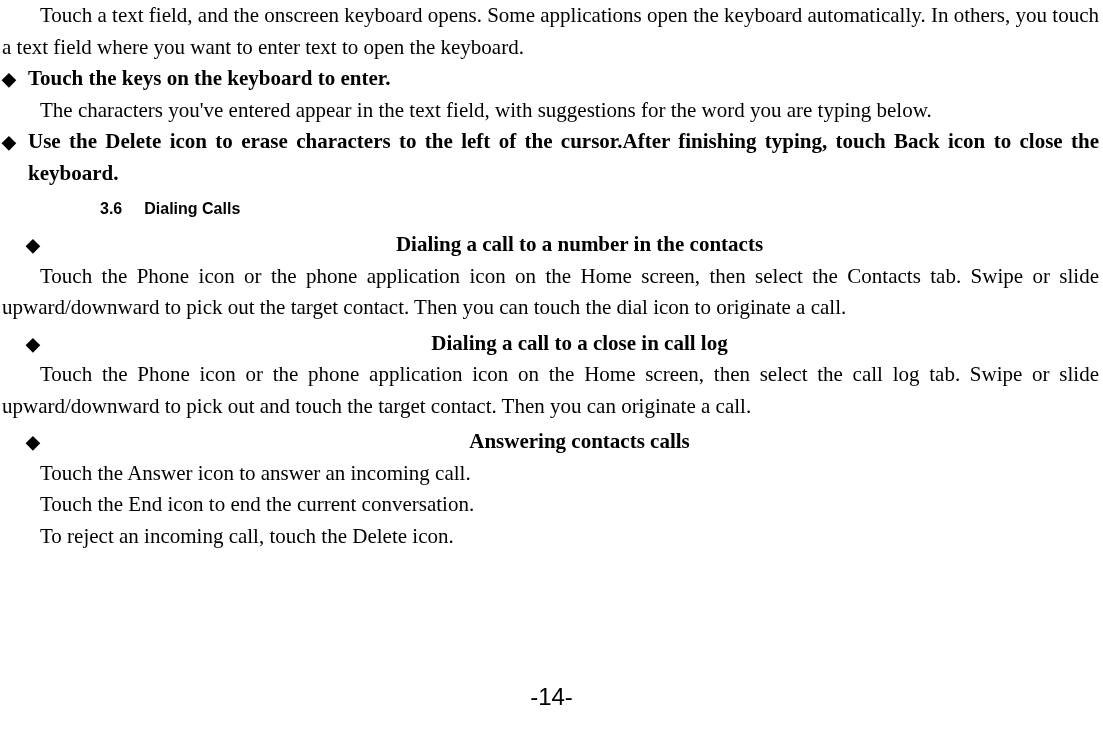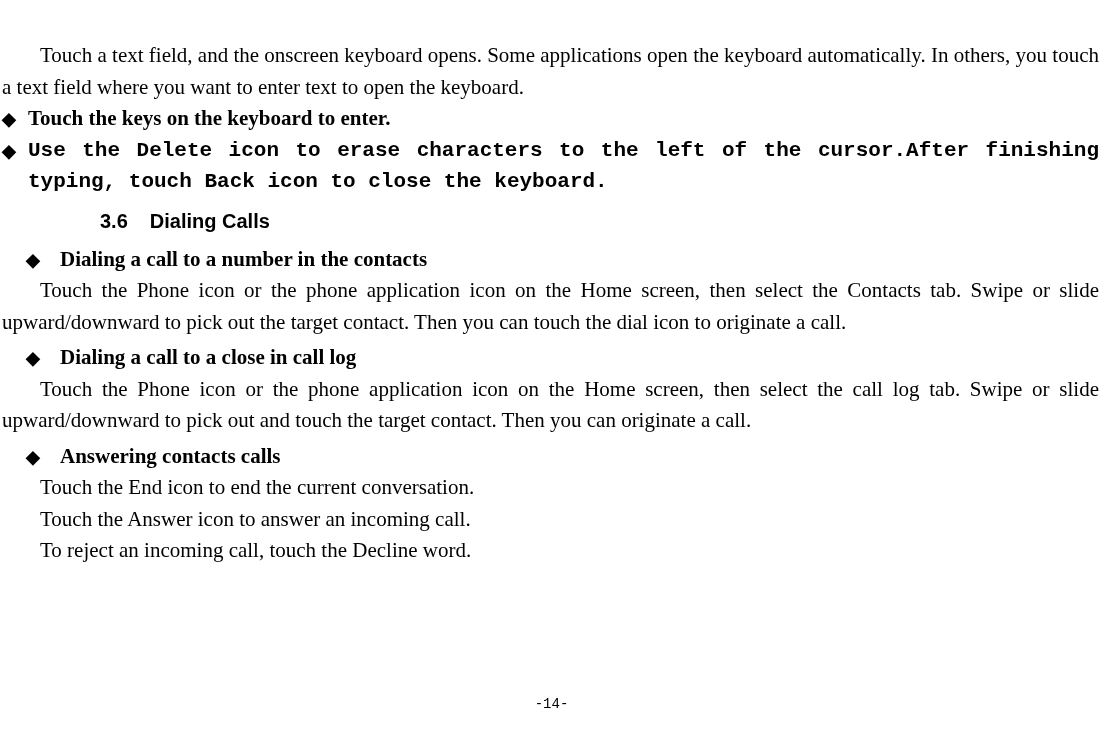--- a/index.html
+++ b/index.html
@@ -9,21 +9,20 @@
     font-size: 21px;
     line-height: 1.5;
     width: 1103px;
     height: 735px;
     box-sizing: border-box;
     background: #fff;
     color: #000;
   }
   .page {
     padding: 0 4px 0 2px;
-    margin-top: 40px;
   }
   .para {
     text-align: justify;
     margin: 0;
   }
   .indent {
     text-indent: 38px;
   }
   .bullet-row {
     display: flex;
@@ -38,26 +37,25 @@
     font-size: 18px;
     line-height: 1.6;
     padding-top: 2px;
   }
   .bullet-row .btext {
     flex: 1;
     text-align: justify;
   }
   .bullet-row .btext-inset {
     padding-left: 0;
-    font-family: Liberation Mono, monospace;
   }
   .section-heading {
     font-family: Arial, Helvetica, sans-serif;
     font-weight: bold;
-    font-size: 20px;
+    font-size: 16px;
     margin: 8px 0 8px 98px;
   }
   .section-heading .num {
     display: inline-block;
     margin-right: 22px;
   }
   .sub-bullet {
     display: flex;
     align-items: flex-start;
     font-weight: bold;
@@ -66,42 +64,44 @@
   .sub-bullet .arrow {
     width: 34px;
     flex: 0 0 34px;
     text-align: left;
     font-size: 18px;
     line-height: 1.6;
     padding-top: 2px;
   }
   .sub-bullet .btext {
     flex: 1;
+    text-align: center;
   }
   .footer {
     position: absolute;
     width: 1103px;
     text-align: center;
     bottom: 20px;
-    font-size: 14px;
-    font-family: Liberation Mono, monospace;
+    font-size: 24px;
+    font-family: Liberation Sans, sans-serif;
     left: 0;
   }
 </style>
 </head>
 <body>
 
 <div class="page">
 
   <p class="para indent">Touch a text field, and the onscreen keyboard opens. Some applications open the keyboard automatically. In others, you touch a text field where you want to enter text to open the keyboard.</p>
 
   <div class="bullet-row">
     <span class="arrow">◆</span>
     <span class="btext">Touch the keys on the keyboard to enter.</span>
   </div>
+  <p class="para indent">The characters you've entered appear in the text field, with suggestions for the word you are typing below.</p>
 
   <div class="bullet-row">
     <span class="arrow">◆</span>
     <span class="btext btext-inset">Use the Delete icon to erase characters to the left of the cursor.After finishing typing, touch Back icon to close the keyboard.</span>
   </div>
 
   <div class="section-heading">
     <span class="num">3.6</span><span>Dialing Calls</span>
   </div>
 
@@ -114,19 +114,19 @@
   <div class="sub-bullet">
     <span class="arrow">◆</span>
     <span class="btext">Dialing a call to a close in call log</span>
   </div>
   <p class="para indent">Touch the Phone icon or the phone application icon on the Home screen, then select the call log tab. Swipe or slide upward/downward to pick out and touch the target contact. Then you can originate a call.</p>
 
   <div class="sub-bullet">
     <span class="arrow">◆</span>
     <span class="btext">Answering contacts calls</span>
   </div>
+  <p class="para indent">Touch the Answer icon to answer an incoming call.</p>
   <p class="para indent">Touch the End icon to end the current conversation.</p>
-  <p class="para indent">Touch the Answer icon to answer an incoming call.</p>
-  <p class="para indent">To reject an incoming call, touch the Decline word.</p>
+  <p class="para indent">To reject an incoming call, touch the Delete icon.</p>
 
 </div>
 
 <div class="footer">-14-</div>
 
 </body></html>

